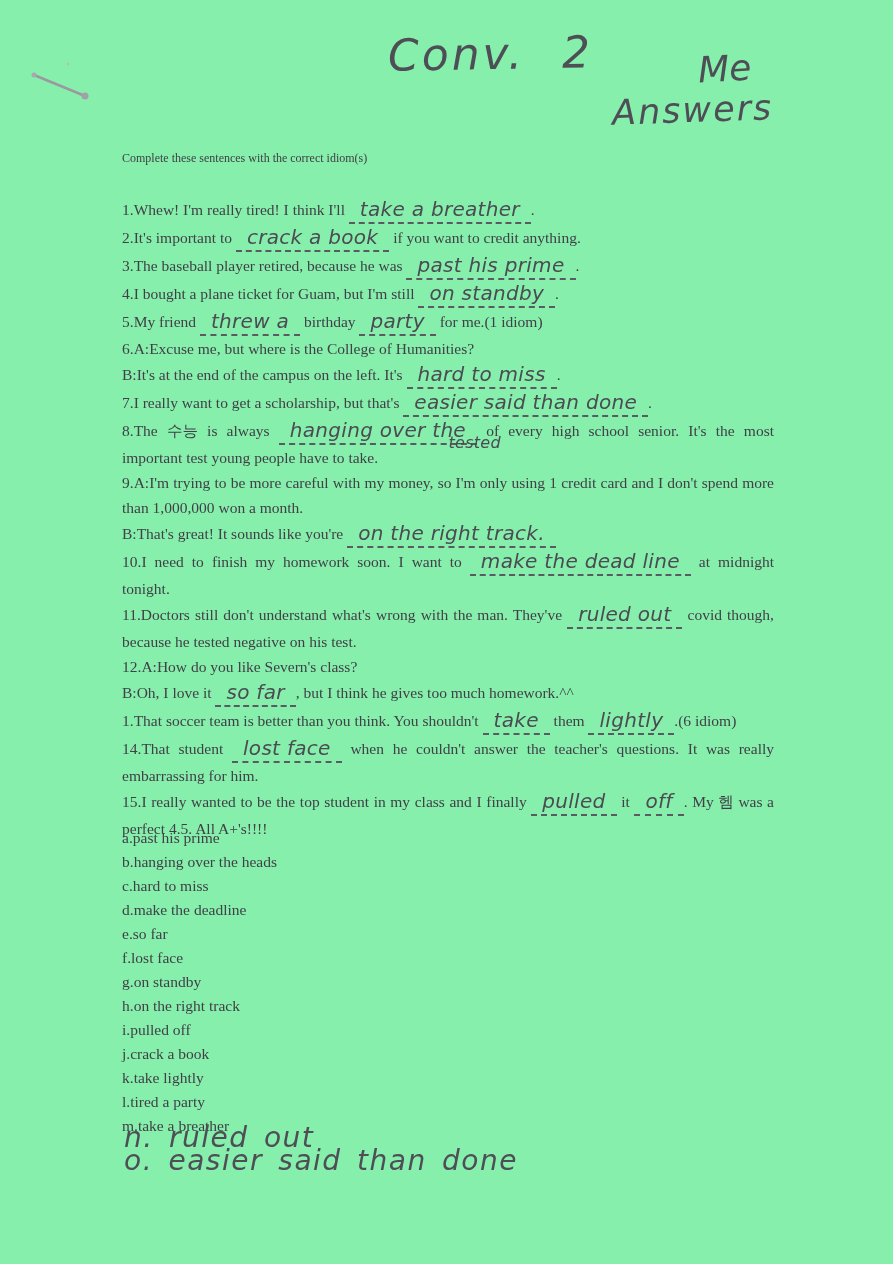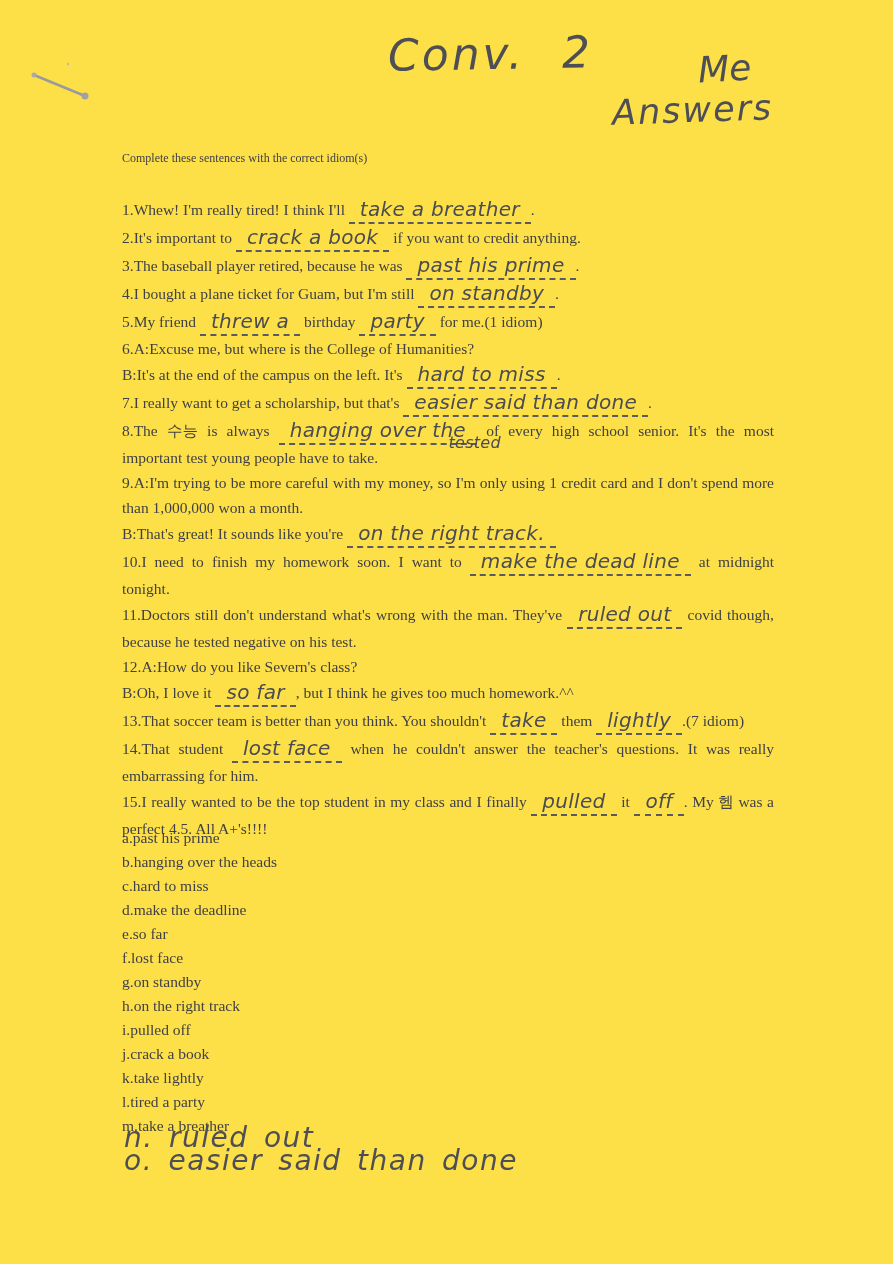--- a/index.html
+++ b/index.html
@@ -3,21 +3,21 @@
 <meta charset="utf-8">
 <style>
   html,body{margin:0;padding:0;}
   body{
     width:893px;height:1264px;
     background:#ffffff;
     font-family:"Liberation Serif", serif;
   }
   .page{
     position:relative;width:893px;height:1264px;
-    background:#fde047;overflow:hidden;color:#44444a;
+    background:#86efac;overflow:hidden;color:#44444a;
   }
   
   .staple{position:absolute;left:28px;top:58px;}
   
   .hw-ink{
     font-family:"DejaVu Sans", sans-serif;
     font-style:italic;color:#4e4e56;
   }
   .title{
     position:absolute;left:388px;top:28px;
@@ -99,21 +99,21 @@
       <div class="q"><span class="pt">6.A:Excuse me, but where is the College of Humanities?</span></div>
       <div class="q"><span class="pt">B:It's at the end of the campus on the left. It's </span><span class="blank"><span class="hw">hard to miss</span></span><span class="pt">.</span></div>
       <div class="q"><span class="pt">7.I really want to get a scholarship, but that's </span><span class="blank"><span class="hw">easier said than done</span></span><span class="pt">.</span></div>
       <div class="q"><span class="pt">8.The 수능 is always </span><span class="blank"><span class="hw">hanging over the</span><span class="hw above">tested</span></span><span class="pt"> of every high school senior. It's the most important test young people have to take.</span></div>
       <div class="q"><span class="pt">9.A:I'm trying to be more careful with my money, so I'm only using 1 credit card and I don't spend more than 1,000,000 won a month.</span></div>
       <div class="q"><span class="pt">B:That's great! It sounds like you're </span><span class="blank"><span class="hw">on the right track.</span></span></div>
       <div class="q"><span class="pt">10.I need to finish my homework soon. I want to </span><span class="blank"><span class="hw">make the dead line</span></span><span class="pt"> at midnight tonight.</span></div>
       <div class="q"><span class="pt">11.Doctors still don't understand what's wrong with the man. They've </span><span class="blank"><span class="hw">ruled out</span></span><span class="pt"> covid though, because he tested negative on his test.</span></div>
       <div class="q"><span class="pt">12.A:How do you like Severn's class?</span></div>
       <div class="q"><span class="pt">B:Oh, I love it </span><span class="blank"><span class="hw">so far</span></span><span class="pt">, but I think he gives too much homework.^^</span></div>
-      <div class="q"><span class="pt">13.That soccer team is better than you think. You shouldn't </span><span class="blank"><span class="hw">take</span></span><span class="pt"> them </span><span class="blank"><span class="hw">lightly</span></span><span class="pt">.(7 idiom)</span></div>
+      <div class="q"><span class="pt">1.That soccer team is better than you think. You shouldn't </span><span class="blank"><span class="hw">take</span></span><span class="pt"> them </span><span class="blank"><span class="hw">lightly</span></span><span class="pt">.(6 idiom)</span></div>
       <div class="q"><span class="pt">14.That student </span><span class="blank"><span class="hw">lost face</span></span><span class="pt"> when he couldn't answer the teacher's questions. It was really embarrassing for him.</span></div>
       <div class="q"><span class="pt">15.I really wanted to be the top student in my class and I finally </span><span class="blank"><span class="hw">pulled</span></span><span class="pt"> it </span><span class="blank"><span class="hw">off</span></span><span class="pt">. My 헴 was a perfect 4.5. All A+'s!!!!</span></div>
     </div>
 
   <div class="word-bank" id="wordbank">
       <div class="wb-item">a.past his prime</div>
       <div class="wb-item">b.hanging over the heads</div>
       <div class="wb-item">c.hard to miss</div>
       <div class="wb-item">d.make the deadline</div>
       <div class="wb-item">e.so far</div>

